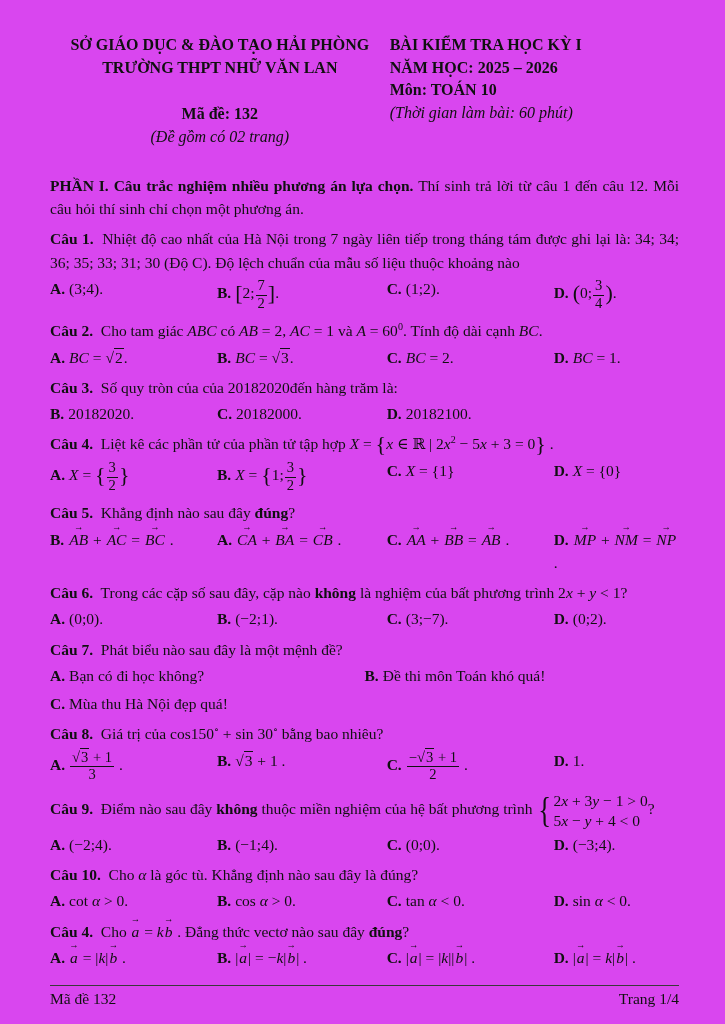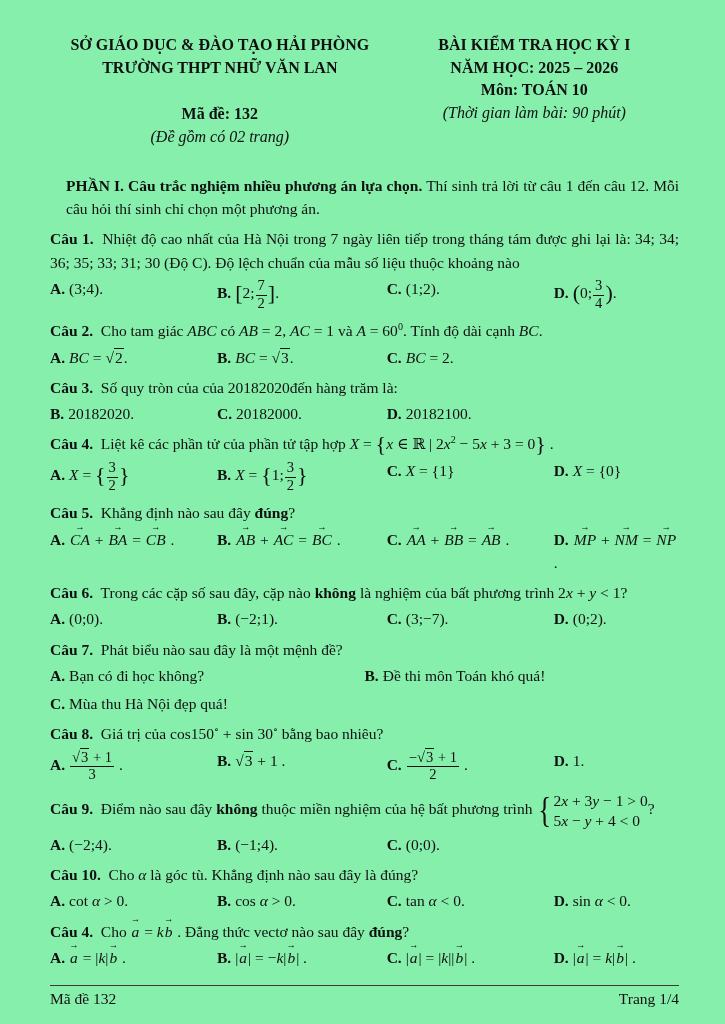--- a/index.html
+++ b/index.html
@@ -1,34 +1,34 @@
 <!DOCTYPE html>
 <html lang="vi"><head>
 <meta charset="utf-8">
 <style>
   html,body { margin:0; padding:0; background:#fff; }
   .page {
     width:725px; height:1024px; box-sizing:border-box;
     padding:34px 46px 14px 50px;
     font-family:"Liberation Serif","DejaVu Serif",serif;
     font-size:15.5px; color:#101010;
-    display:flex; flex-direction:column; background:#86efac;
+    display:flex; flex-direction:column; background:#d946ef;
     overflow:hidden;
   }
   
   .header { display:flex; font-size:16px; }
   .h-left { width:54%; text-align:center; }
-  .h-right { width:46%; text-align:center; }
+  .h-right { width:46%; }
   .h-line { line-height:1.42; }
   .bold { font-weight:bold; }
   .underline { text-underline-offset:3px; }
   .italic { font-style:italic; }
   .code-line { margin-top:24px; }
   
-  .intro { margin-top:25px; text-align:justify; line-height:1.5;margin-left:16px; }
+  .intro { margin-top:25px; text-align:justify; line-height:1.5; }
   .q { margin-top:7px; }
   .stem { text-align:justify; line-height:1.5; }
   .qlabel { font-weight:bold; }
   .opts { display:grid; margin-top:3px; }
   .cols4 { grid-template-columns:1.02fr 1.04fr 1.02fr 0.92fr;gap:28px; }
   .cols2 { grid-template-columns:1fr 1fr; row-gap:5px; }
   .opt { line-height:1.5; }
   .okey { font-weight:bold; margin-right:4px; }
   
   .m { font-style:italic; }
@@ -59,21 +59,21 @@
     <div class="h-left">
       <div class="h-line bold">SỞ GIÁO DỤC &amp; ĐÀO TẠO HẢI PHÒNG</div>
       <div class="h-line bold underline">TRƯỜNG THPT NHỮ VĂN LAN</div>
       <div class="h-line bold code-line">Mã đề: 132</div>
       <div class="h-line italic">(Đề gồm có 02 trang)</div>
     </div>
     <div class="h-right">
       <div class="h-line bold">BÀI KIỂM TRA HỌC KỲ I</div>
       <div class="h-line bold">NĂM HỌC: 2025 – 2026</div>
       <div class="h-line bold">Môn: TOÁN 10</div>
-      <div class="h-line italic">(Thời gian làm bài: 90 phút)</div>
+      <div class="h-line italic">(Thời gian làm bài: 60 phút)</div>
     </div>
   </div>
 
   <div class="intro"><b>PHẦN I. Câu trắc nghiệm nhiều phương án lựa chọn.</b> Thí sinh trả lời từ câu 1 đến câu 12. Mỗi câu hỏi thí sinh chỉ chọn một phương án.</div>
 
   <div id="questions-list">
       <div class="q">
         <div class="stem"><span class="qlabel">Câu 1.</span>&nbsp; Nhiệt độ cao nhất của Hà Nội trong 7 ngày liên tiếp trong tháng tám được ghi lại là: 34; 34; 36; 35; 33; 31; 30 (Độ C). Độ lệch chuẩn của mẫu số liệu thuộc khoảng nào</div>
         <div class="opts cols4">
           <div class="opt"><span class="okey">A.</span><span class="oval">(3;4).</span></div>
@@ -87,20 +87,21 @@
                 <span>4</span>
               </span><span class="bk">)</span>.</span></div>
         </div>
       </div>
       <div class="q">
         <div class="stem"><span class="qlabel">Câu 2.</span>&nbsp; Cho tam giác <span class="m">ABC</span> có <span class="m">AB</span> = 2, <span class="m">AC</span> = 1 và <span class="m">A</span> = 60<sup>0</sup>. Tính độ dài cạnh <span class="m">BC</span>.</div>
         <div class="opts cols4">
           <div class="opt"><span class="okey">A.</span><span class="oval"><span class="m">BC</span> = <span class="rad">√<span class="ov">2</span></span>.</span></div>
           <div class="opt"><span class="okey">B.</span><span class="oval"><span class="m">BC</span> = <span class="rad">√<span class="ov">3</span></span>.</span></div>
           <div class="opt"><span class="okey">C.</span><span class="oval"><span class="m">BC</span> = 2.</span></div>
+          <div class="opt"><span class="okey">D.</span><span class="oval"><span class="m">BC</span> = 1.</span></div>
         </div>
       </div>
       <div class="q">
         <div class="stem"><span class="qlabel">Câu 3.</span>&nbsp; Số quy tròn của của 20182020đến hàng trăm là:</div>
         <div class="opts cols4">
           <div class="opt"><span class="okey">B.</span><span class="oval">20182020.</span></div>
           <div class="opt"><span class="okey">C.</span><span class="oval">20182000.</span></div>
           <div class="opt"><span class="okey">D.</span><span class="oval">20182100.</span></div>
         </div>
       </div>
@@ -115,22 +116,22 @@
                 <span>3</span>
                 <span>2</span>
               </span><span class="bk">}</span></span></div>
           <div class="opt"><span class="okey">C.</span><span class="oval"><span class="m">X</span> = {1}</span></div>
           <div class="opt"><span class="okey">D.</span><span class="oval"><span class="m">X</span> = {0}</span></div>
         </div>
       </div>
       <div class="q">
         <div class="stem"><span class="qlabel">Câu 5.</span>&nbsp; Khẳng định nào sau đây <b>đúng</b>?</div>
         <div class="opts cols4">
+          <div class="opt"><span class="okey">B.</span><span class="oval"><span class="vec">AB</span> + <span class="vec">AC</span> = <span class="vec">BC</span> .</span></div>
           <div class="opt"><span class="okey">A.</span><span class="oval"><span class="vec">CA</span> + <span class="vec">BA</span> = <span class="vec">CB</span> .</span></div>
-          <div class="opt"><span class="okey">B.</span><span class="oval"><span class="vec">AB</span> + <span class="vec">AC</span> = <span class="vec">BC</span> .</span></div>
           <div class="opt"><span class="okey">C.</span><span class="oval"><span class="vec">AA</span> + <span class="vec">BB</span> = <span class="vec">AB</span> .</span></div>
           <div class="opt"><span class="okey">D.</span><span class="oval"><span class="vec">MP</span> + <span class="vec">NM</span> = <span class="vec">NP</span> .</span></div>
         </div>
       </div>
       <div class="q">
         <div class="stem"><span class="qlabel">Câu 6.</span>&nbsp; Trong các cặp số sau đây, cặp nào <b>không</b> là nghiệm của bất phương trình 2<span class="m">x</span> + <span class="m">y</span> &lt; 1?</div>
         <div class="opts cols4">
           <div class="opt"><span class="okey">A.</span><span class="oval">(0;0).</span></div>
           <div class="opt"><span class="okey">B.</span><span class="oval">(−2;1).</span></div>
           <div class="opt"><span class="okey">C.</span><span class="oval">(3;−7).</span></div>
@@ -165,20 +166,21 @@
             <span class="brace">{</span>
             <span class="sysrows">
               <span>2<span class="m">x</span> + 3<span class="m">y</span> − 1 &gt; 0</span>
               <span>5<span class="m">x</span> − <span class="m">y</span> + 4 &lt; 0</span>
             </span>
           </span>?</div>
         <div class="opts cols4">
           <div class="opt"><span class="okey">A.</span><span class="oval">(−2;4).</span></div>
           <div class="opt"><span class="okey">B.</span><span class="oval">(−1;4).</span></div>
           <div class="opt"><span class="okey">C.</span><span class="oval">(0;0).</span></div>
+          <div class="opt"><span class="okey">D.</span><span class="oval">(−3;4).</span></div>
         </div>
       </div>
       <div class="q">
         <div class="stem"><span class="qlabel">Câu 10.</span>&nbsp; Cho <span class="m">α</span> là góc tù. Khẳng định nào sau đây là đúng?</div>
         <div class="opts cols4">
           <div class="opt"><span class="okey">A.</span><span class="oval">cot <span class="m">α</span> &gt; 0.</span></div>
           <div class="opt"><span class="okey">B.</span><span class="oval">cos <span class="m">α</span> &gt; 0.</span></div>
           <div class="opt"><span class="okey">C.</span><span class="oval">tan <span class="m">α</span> &lt; 0.</span></div>
           <div class="opt"><span class="okey">D.</span><span class="oval">sin <span class="m">α</span> &lt; 0.</span></div>
         </div>

